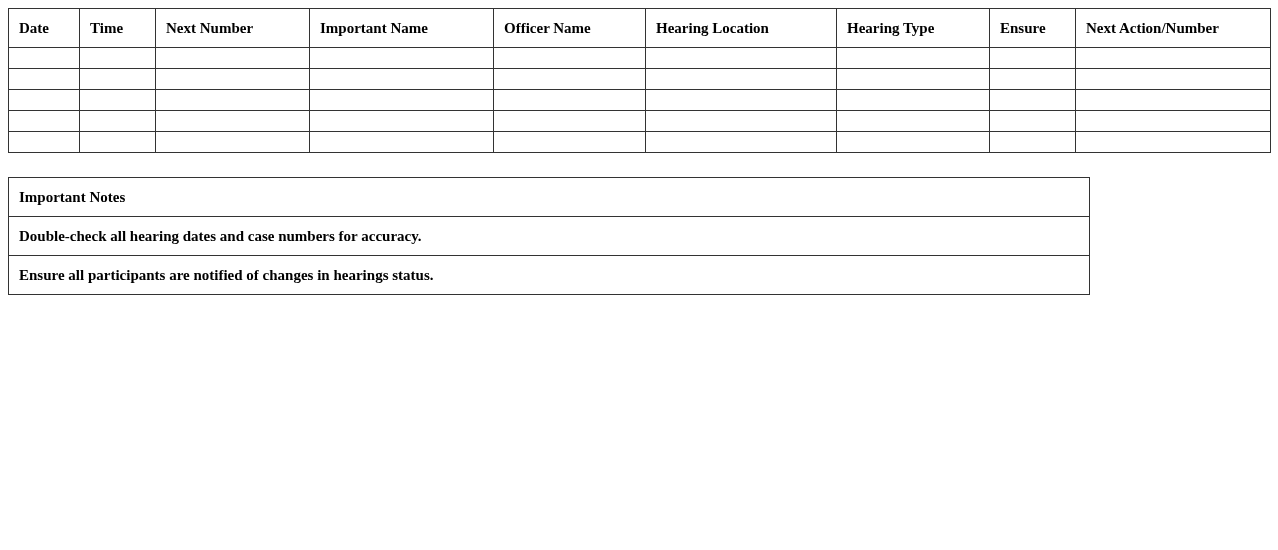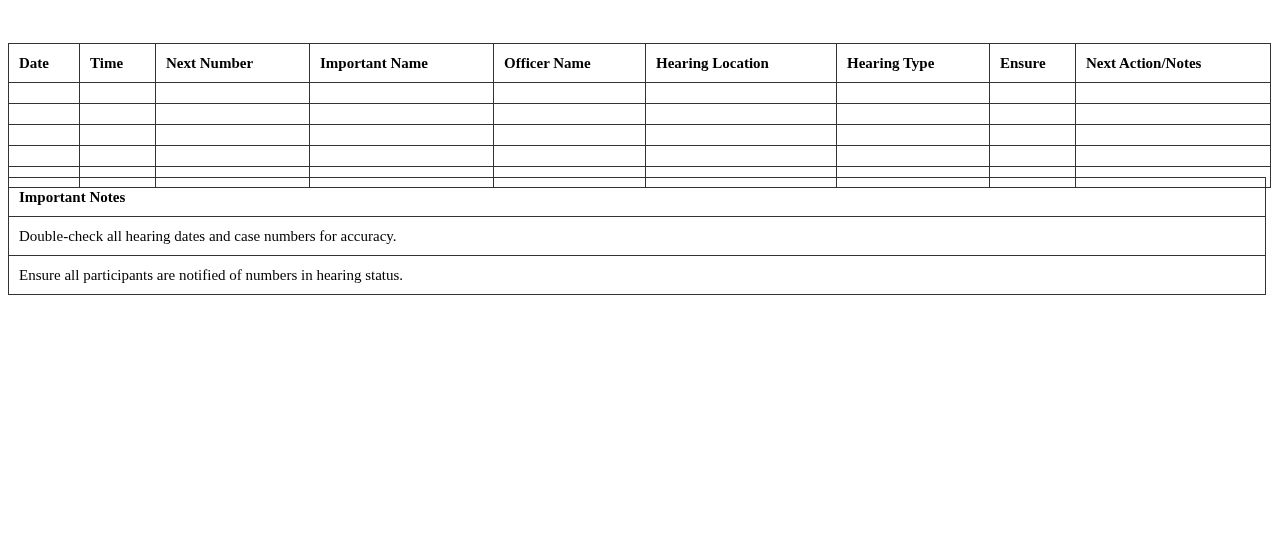--- a/index.html
+++ b/index.html
@@ -17,54 +17,53 @@
     }
     table {
       border-collapse: collapse;
       position: absolute;
       left: 8px;
       table-layout: fixed;
     }
     .hearing-table {
       top: 8px;
       width: 1262px;
-      margin-top: 35px;
     }
     .hearing-table th,
     .hearing-table td {
       border: 1px solid #333333;
       padding: 0 10px;
       text-align: left;
       vertical-align: middle;
     }
     .hearing-table th {
       height: 38px;
       font-weight: bold;
       font-size: 15px;
     }
     .hearing-table td {
       height: 20px;
     }
     .notes-table {
       top: 177px;
-      width: 1258px;
+      width: 1082px;
     }
     .notes-table th,
     .notes-table td {
       border: 1px solid #333333;
       padding: 0 10px;
       text-align: left;
       height: 38px;
       font-size: 15px;
     }
     .notes-table th {
       font-weight: bold;
     }
     .notes-table td {
-      font-weight: normal;
+      font-weight: bold;
     }
   </style>
 </head>
 <body>
 
 <table class="hearing-table">
   <colgroup>
     <col style="width:71px">
     <col style="width:76px">
     <col style="width:154px">
@@ -78,21 +77,21 @@
   <thead>
     <tr>
       <th>Date</th>
       <th>Time</th>
       <th>Next Number</th>
       <th>Important Name</th>
       <th>Officer Name</th>
       <th>Hearing Location</th>
       <th>Hearing Type</th>
       <th>Ensure</th>
-      <th>Next Action/Notes</th>
+      <th>Next Action/Number</th>
     </tr>
   </thead>
   <tbody>
     <tr>
       <td></td>
       <td></td>
       <td></td>
       <td></td>
       <td></td>
       <td></td>
@@ -151,16 +150,16 @@
   <thead>
     <tr>
       <th>Important Notes</th>
     </tr>
   </thead>
   <tbody>
     <tr>
       <td>Double-check all hearing dates and case numbers for accuracy.</td>
     </tr>
     <tr>
-      <td>Ensure all participants are notified of numbers in hearing status.</td>
+      <td>Ensure all participants are notified of changes in hearings status.</td>
     </tr>
   </tbody>
 </table>
 
 </body></html>

